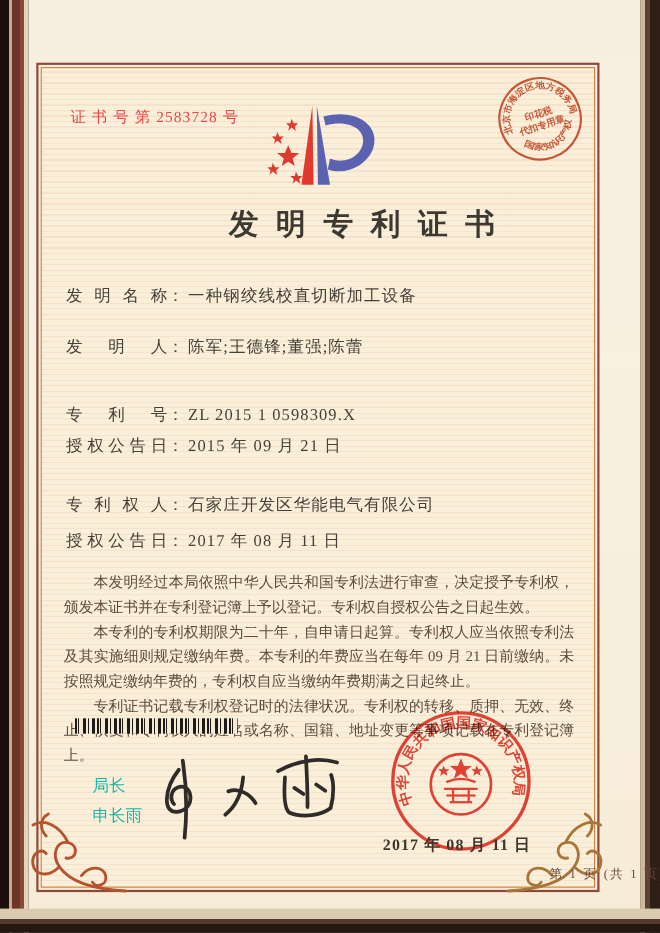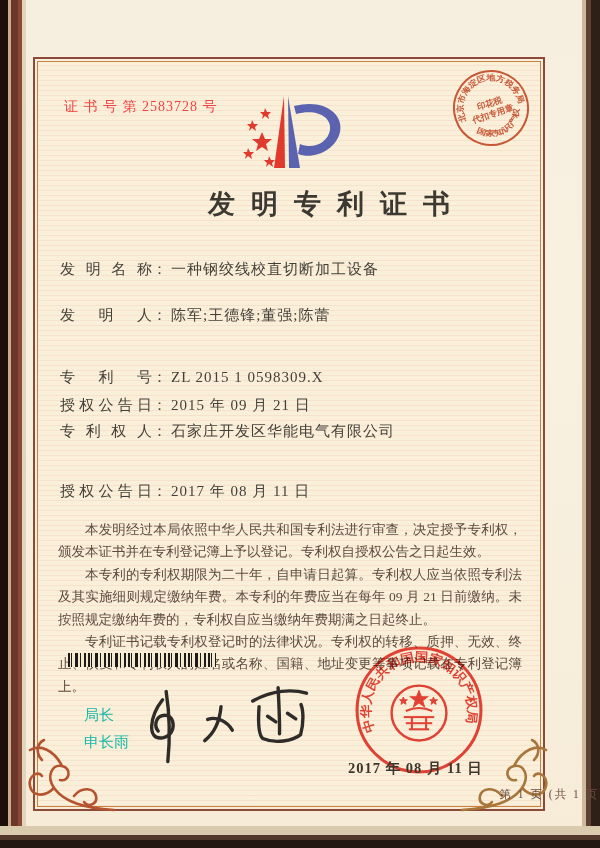--- a/index.html
+++ b/index.html
@@ -35,21 +35,21 @@
   .tax-seal{position:absolute;left:451px;top:68px;width:80px;height:80px;
     transform:rotate(-18deg);mix-blend-mode:multiply;opacity:.92;}
   .title{position:absolute;left:33px;top:186px;width:592px;text-align:center;
     font-size:27px;font-weight:bold;color:#3c3832;letter-spacing:16px;text-indent:16px;}
   
   .field-row{position:absolute;left:60px;width:440px;font-size:15px;color:#443f38;white-space:nowrap;}
   .flabel{display:inline-block;width:92px;text-align:justify;text-align-last:justify;vertical-align:bottom;}
   .colon{display:inline-block;margin-right:4px;}
   .fvalue{letter-spacing:1px;}
   .row1{top:260px;} .row2{top:306px;font-family:Liberation Serif, serif;} .row3{top:356px;margin-top:12px;}
-  .row4{top:396px;} .row5{top:422px;} .row6{top:482px;}
+  .row4{top:396px;} .row5{top:450px;} .row6{top:482px;}
   
   .body-text{position:absolute;left:58px;top:499px;width:464px;
     font-size:13.5px;line-height:22.4px;color:#5d4a3f;text-align:justify;margin-top:20px;}
   .body-text p{margin:0;text-indent:2em;}
   
   .barcode{position:absolute;left:68px;top:653px;width:148px;height:14px;
     background:repeating-linear-gradient(90deg,
       #1d1a18 0 2px,#f4ead2 2px 3px,#1d1a18 3px 4px,#f4ead2 4px 7px,
       #1d1a18 7px 10px,#f4ead2 10px 12px,#1d1a18 12px 13px,#f4ead2 13px 16px,
       #1d1a18 16px 18px,#f4ead2 18px 20px);}

